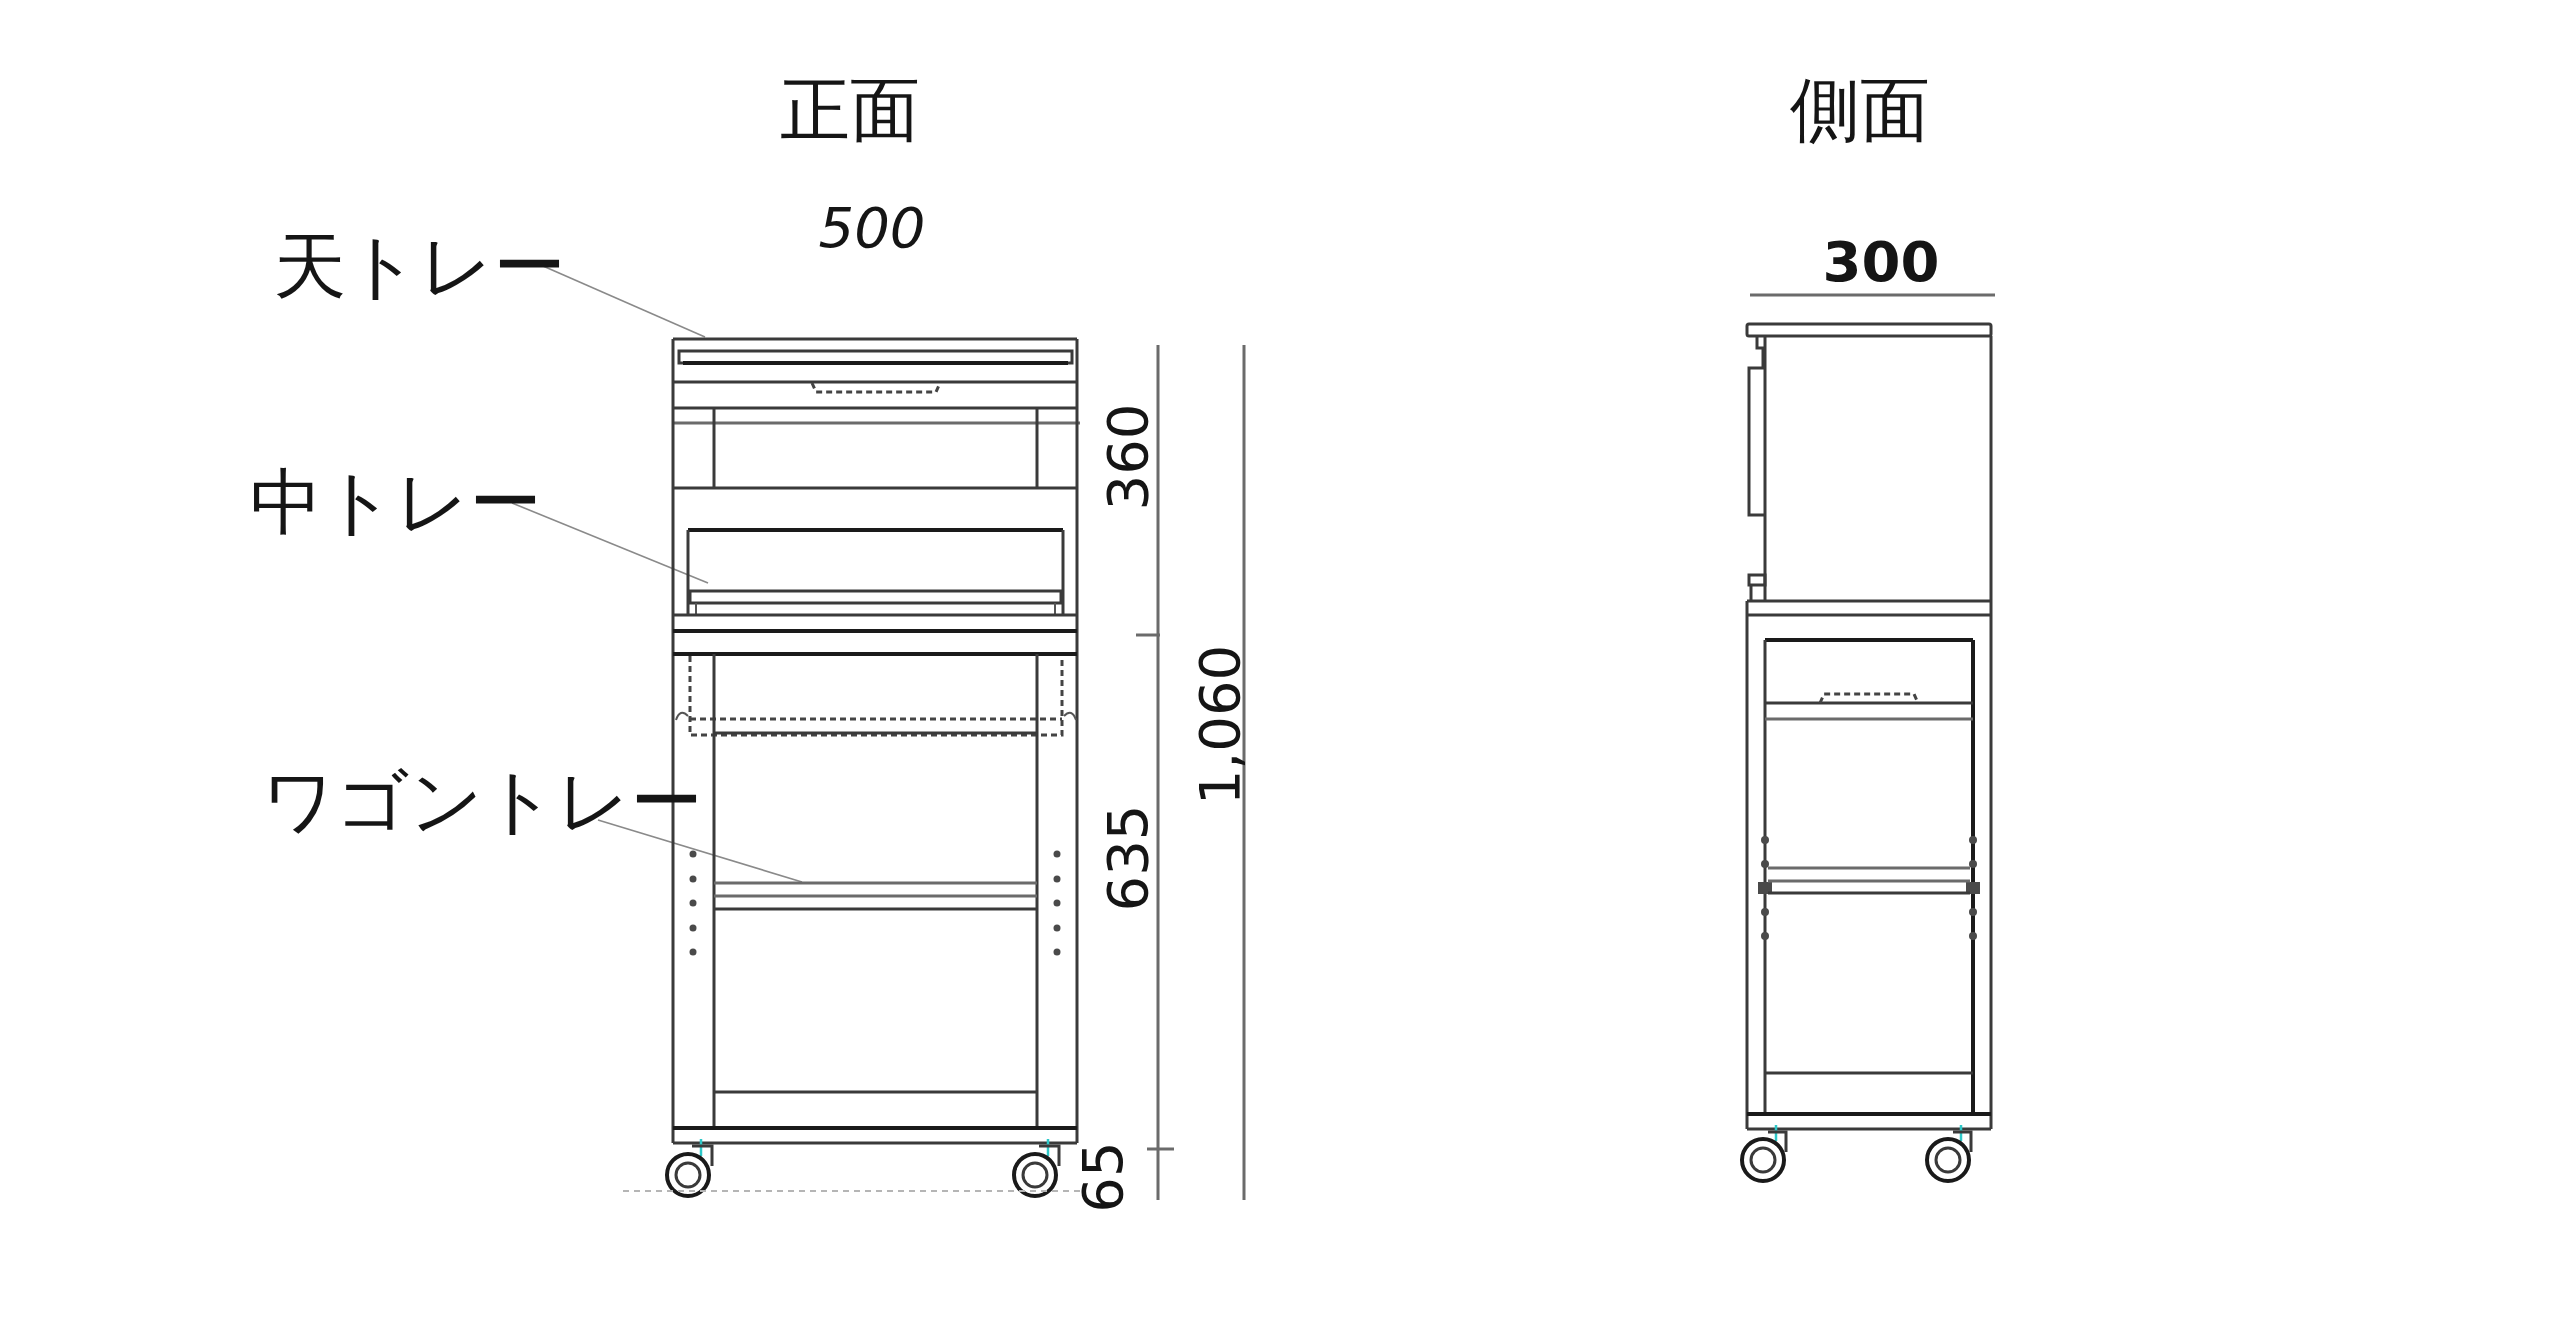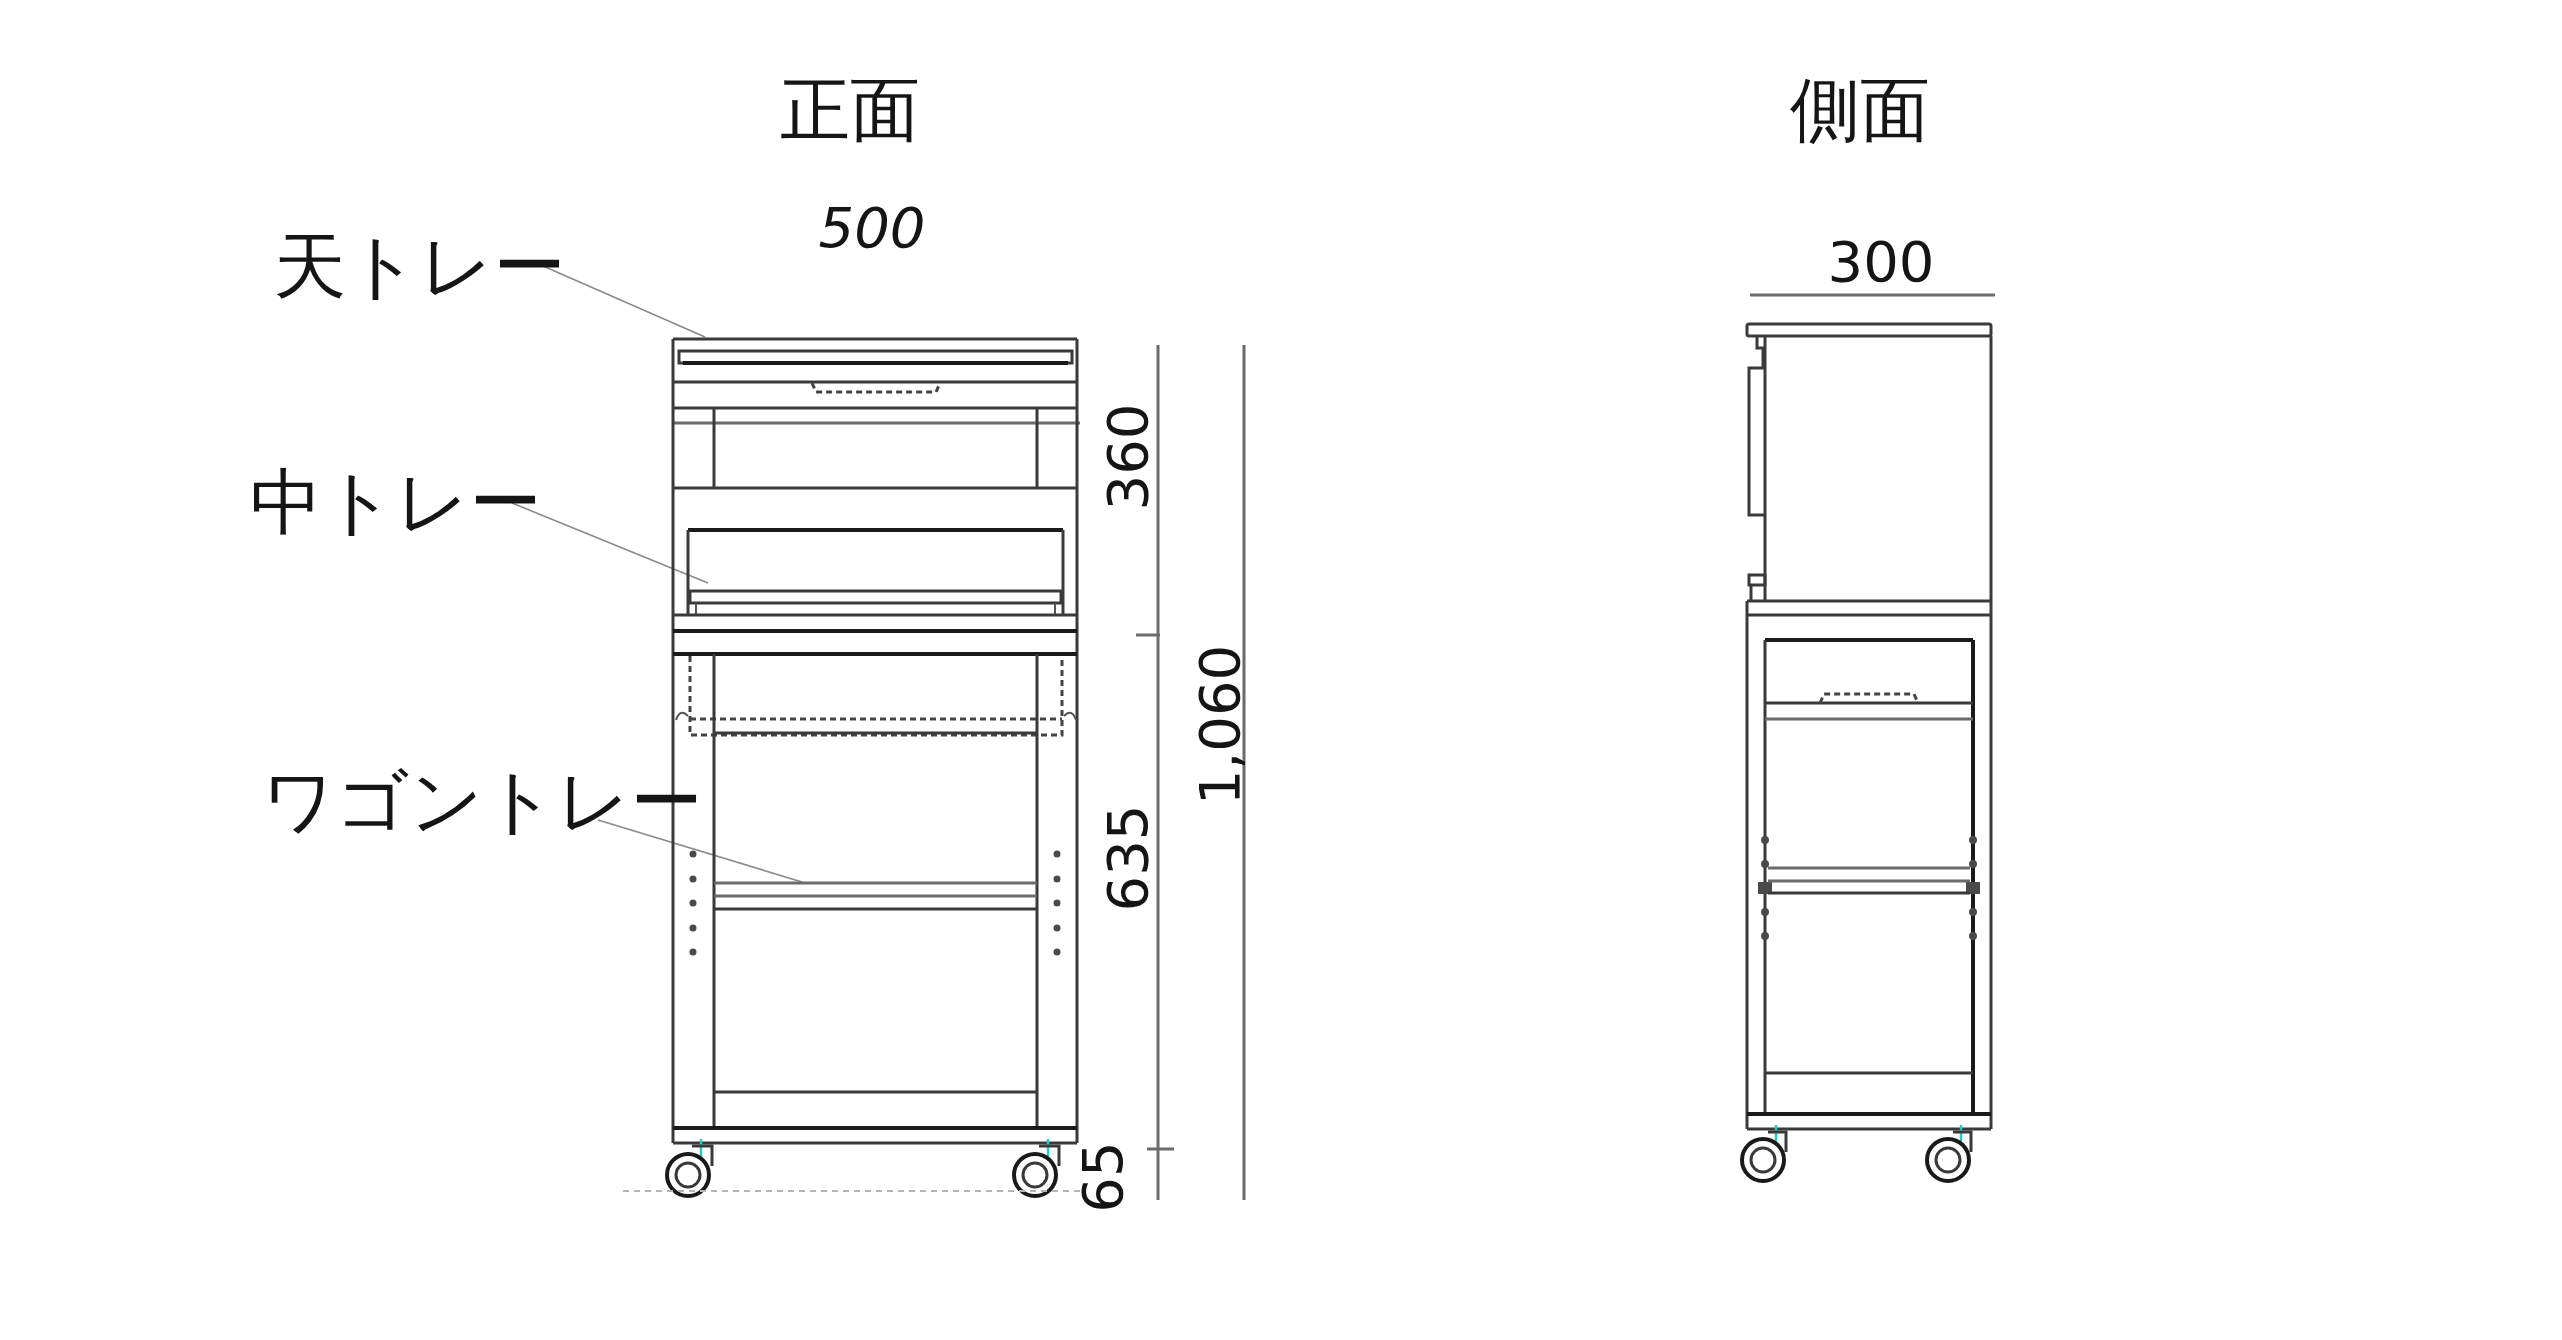--- a/index.html
+++ b/index.html
@@ -186,13 +186,13 @@
 <div class="lbl part" style="left:274px; top:230px;">天トレー</div>
 <div class="lbl part" style="left:250px; top:466px;">中トレー</div>
 <div class="lbl part" style="left:262px; top:765px;">ワゴントレー</div>
 
 <div class="lbl num rot" style="left:1128px; top:457px;">360</div>
 <div class="lbl num rot" style="left:1128px; top:858px;">635</div>
 <div class="lbl num rot" style="left:1103px; top:1177px;">65</div>
 <div class="lbl num rot" style="left:1220px; top:725px;">1,060</div>
 
 <div class="lbl title ctr" style="left:1860px; top:110px;">側面</div>
-<div class="lbl num ctr" style="left:1881px; top:262px;">300</div>
+<div class="lbl num ctr" style="left:1881px; top:262px;font-weight:bold;">300</div>
 
 </body></html>

